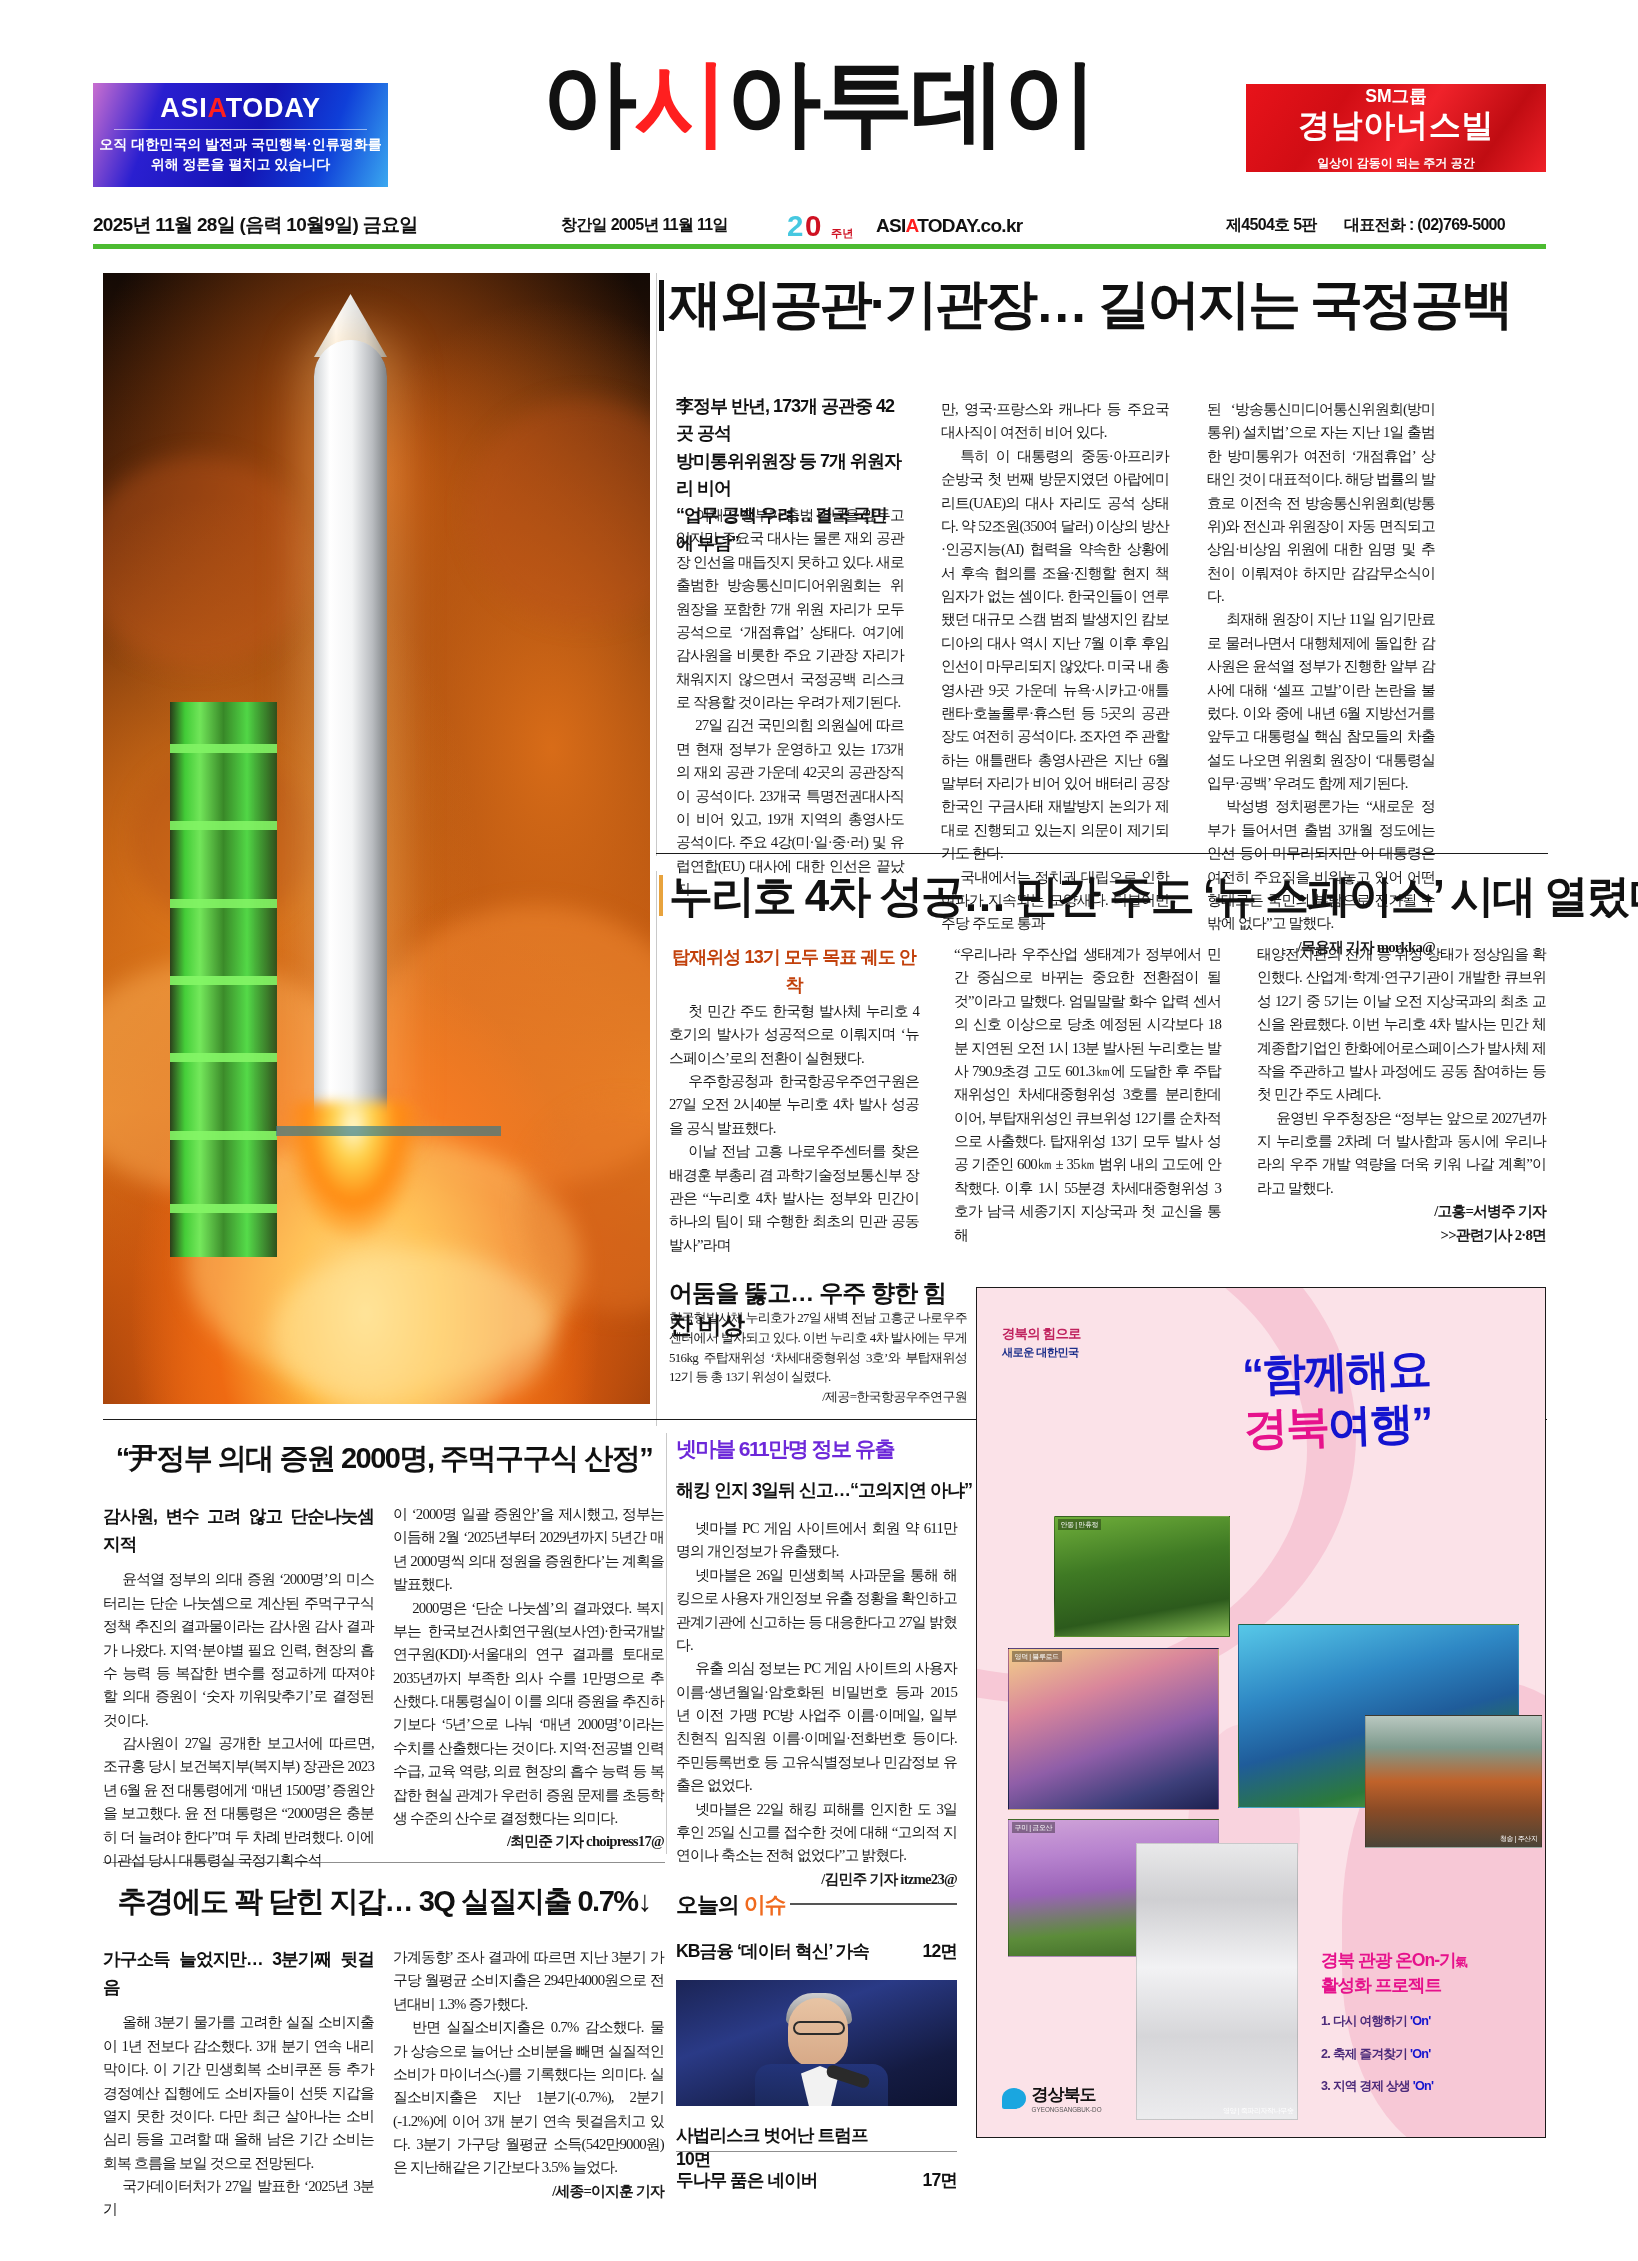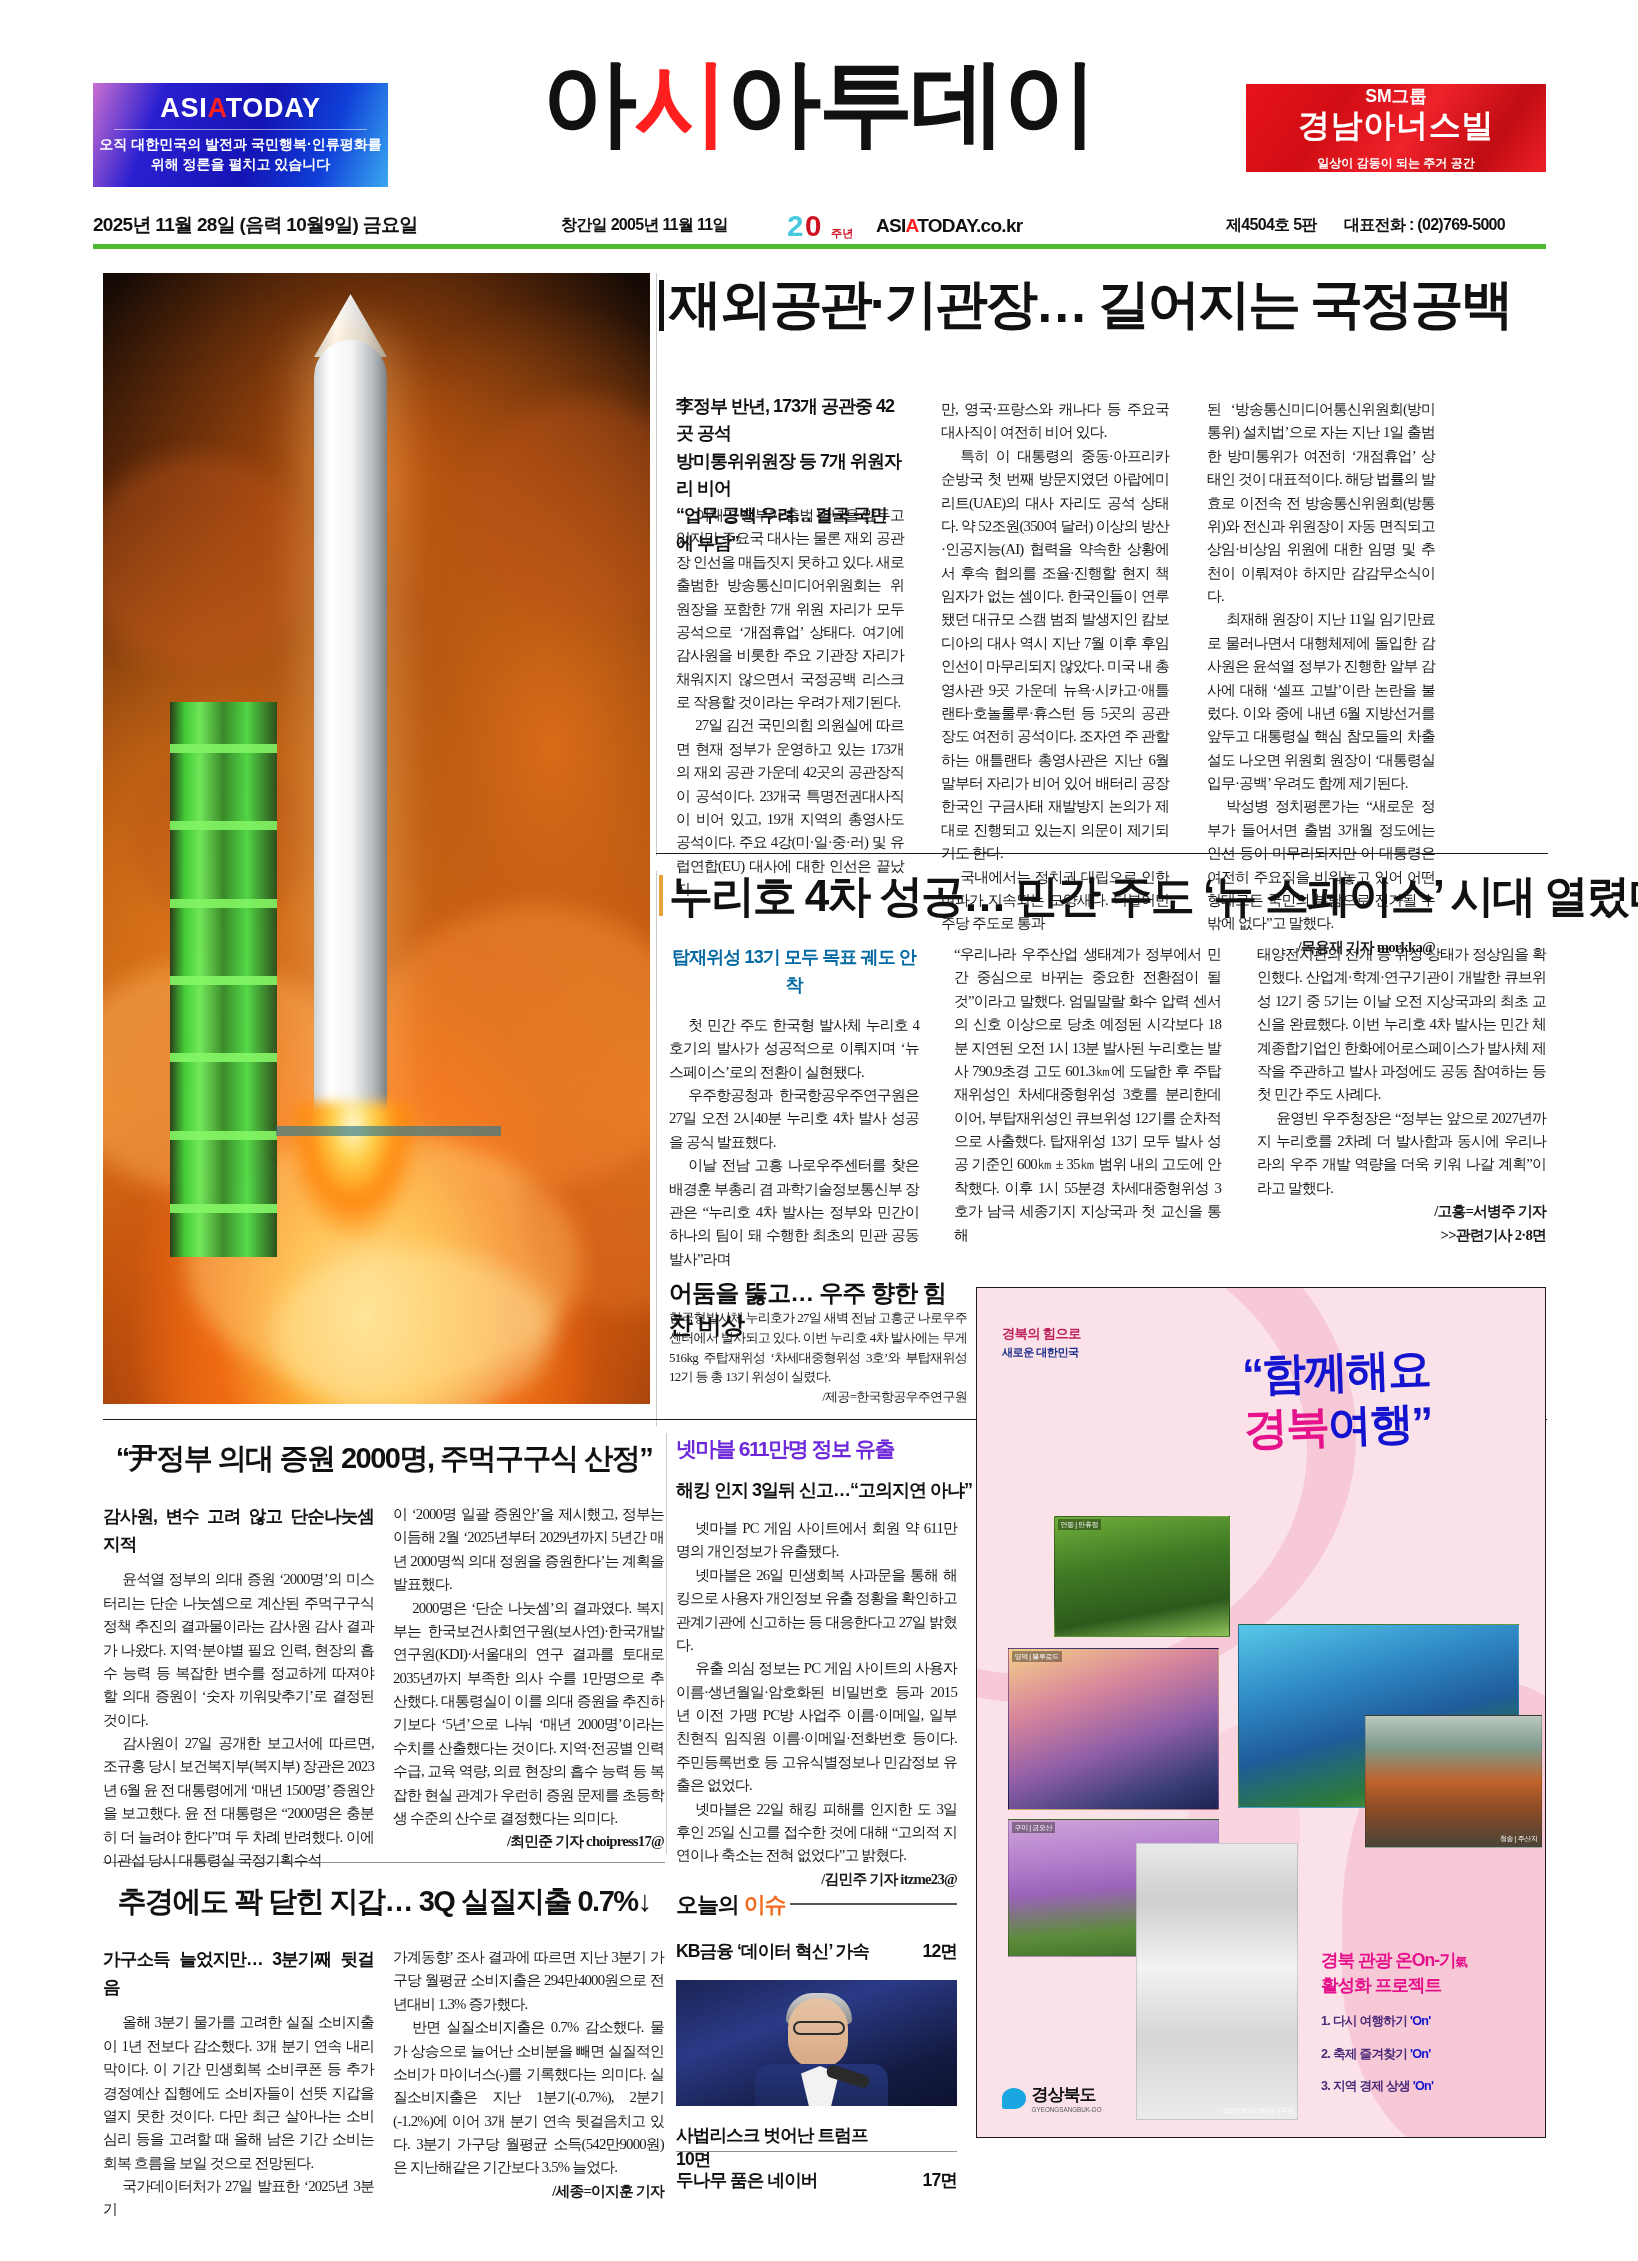--- a/index.html
+++ b/index.html
@@ -144,22 +144,22 @@
 
   
   .hl2 {
     position:absolute; left:669px; top:873px; width:892px;
     font-size:44px; font-weight:bold; letter-spacing:-2.1px; color:#111; line-height:1.05;
     white-space:nowrap;
   }
   .hl2-accent { position:absolute; left:659px; top:875px; width:4.2px; height:41px; background:#e8a33d; }
 
   .centertitle {
-    font-size:18px; font-weight:bold; letter-spacing:-0.9px; color:#0369a1; text-align:center;
-    font-family:"Liberation Sans", sans-serif; margin-bottom:14px;
+    font-size:18px; font-weight:bold; letter-spacing:-0.9px; color:#c2410c; text-align:center;
+    font-family:"Liberation Sans", sans-serif; 
   }
 
   
   .cap-title {
     position:absolute; left:669px; top:1277px; width:295px;
     font-size:24px; font-weight:bold; letter-spacing:-0.9px; color:#111;
   }
   .cap-body {
     position:absolute; left:669px; top:1308px; width:298px;
     font-size:13px; letter-spacing:-0.7px; line-height:1.52; color:#1a1a1a; text-align:justify;

